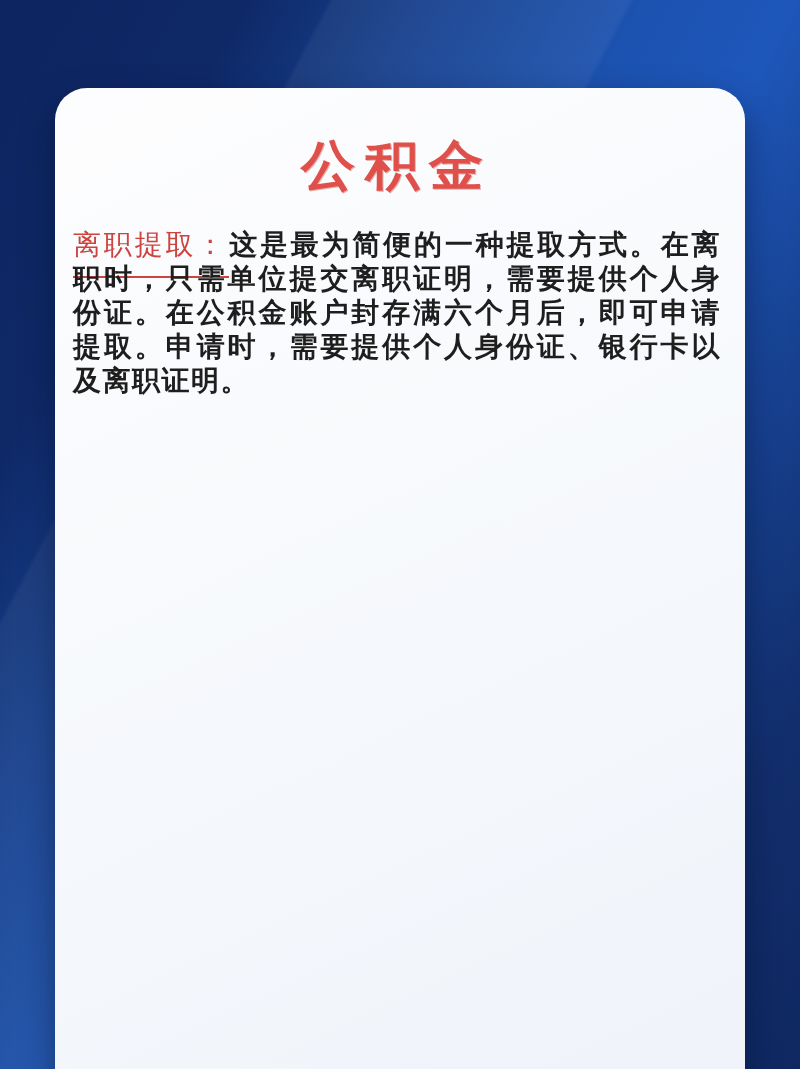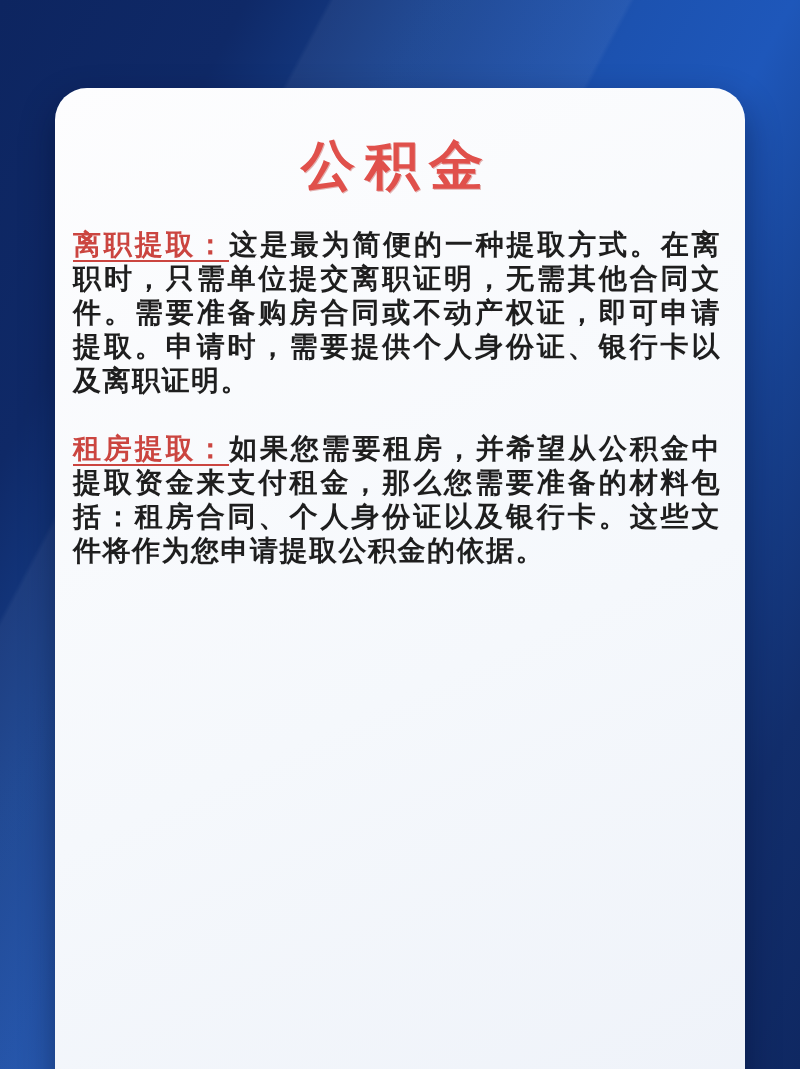--- a/index.html
+++ b/index.html
@@ -63,35 +63,34 @@
     font-size: 28px;
     line-height: 34px;
     letter-spacing: 1.5px;
     color: #1e1e1e;
     font-weight: 600;
     text-align: justify;
   }
 
   .lead-label {
     color: #cb4540;
-    font-weight: bold;
+    font-weight: normal;
     border-bottom: 2px solid #cb4540;
-    padding-bottom: 0;
+    padding-bottom: 16px;
     padding-right: 2px;
     white-space: nowrap;
   }
 </style>
 </head>
 <body>
 
 <div class="card">
 
   <h1 class="title">
     <span class="t-line">公积金</span>
   </h1>
 
-  <p class="para"><span class="lead-label">离职提取：</span><span>这是最为简便的一种提取方式。在离职时，只需单位提交离职证明，无需其他合同文件。需要准备购房合同或不动产权证，即可申请提取。申请时，需要提供个人身份证、银行卡以及离职证明。</span></p>
+  <p class="para"><span class="lead-label">离职提取：</span><span>这是最为简便的一种提取方式。在离职时，只需单位提交离职证明，需要提供个人身份证。在公积金账户封存满六个月后，即可申请提取。申请时，需要提供个人身份证、银行卡以及离职证明。</span></p>
 
-  <p class="para"><span class="lead-label">租房提取：</span><span>如果您需要租房，并希望从公积金中提取资金来支付租金，那么您需要准备的材料包括：租房合同、个人身份证以及银行卡。这些文件将作为您申请提取公积金的依据。</span></p>
 
 
 
 </div>
 
 </body></html>

